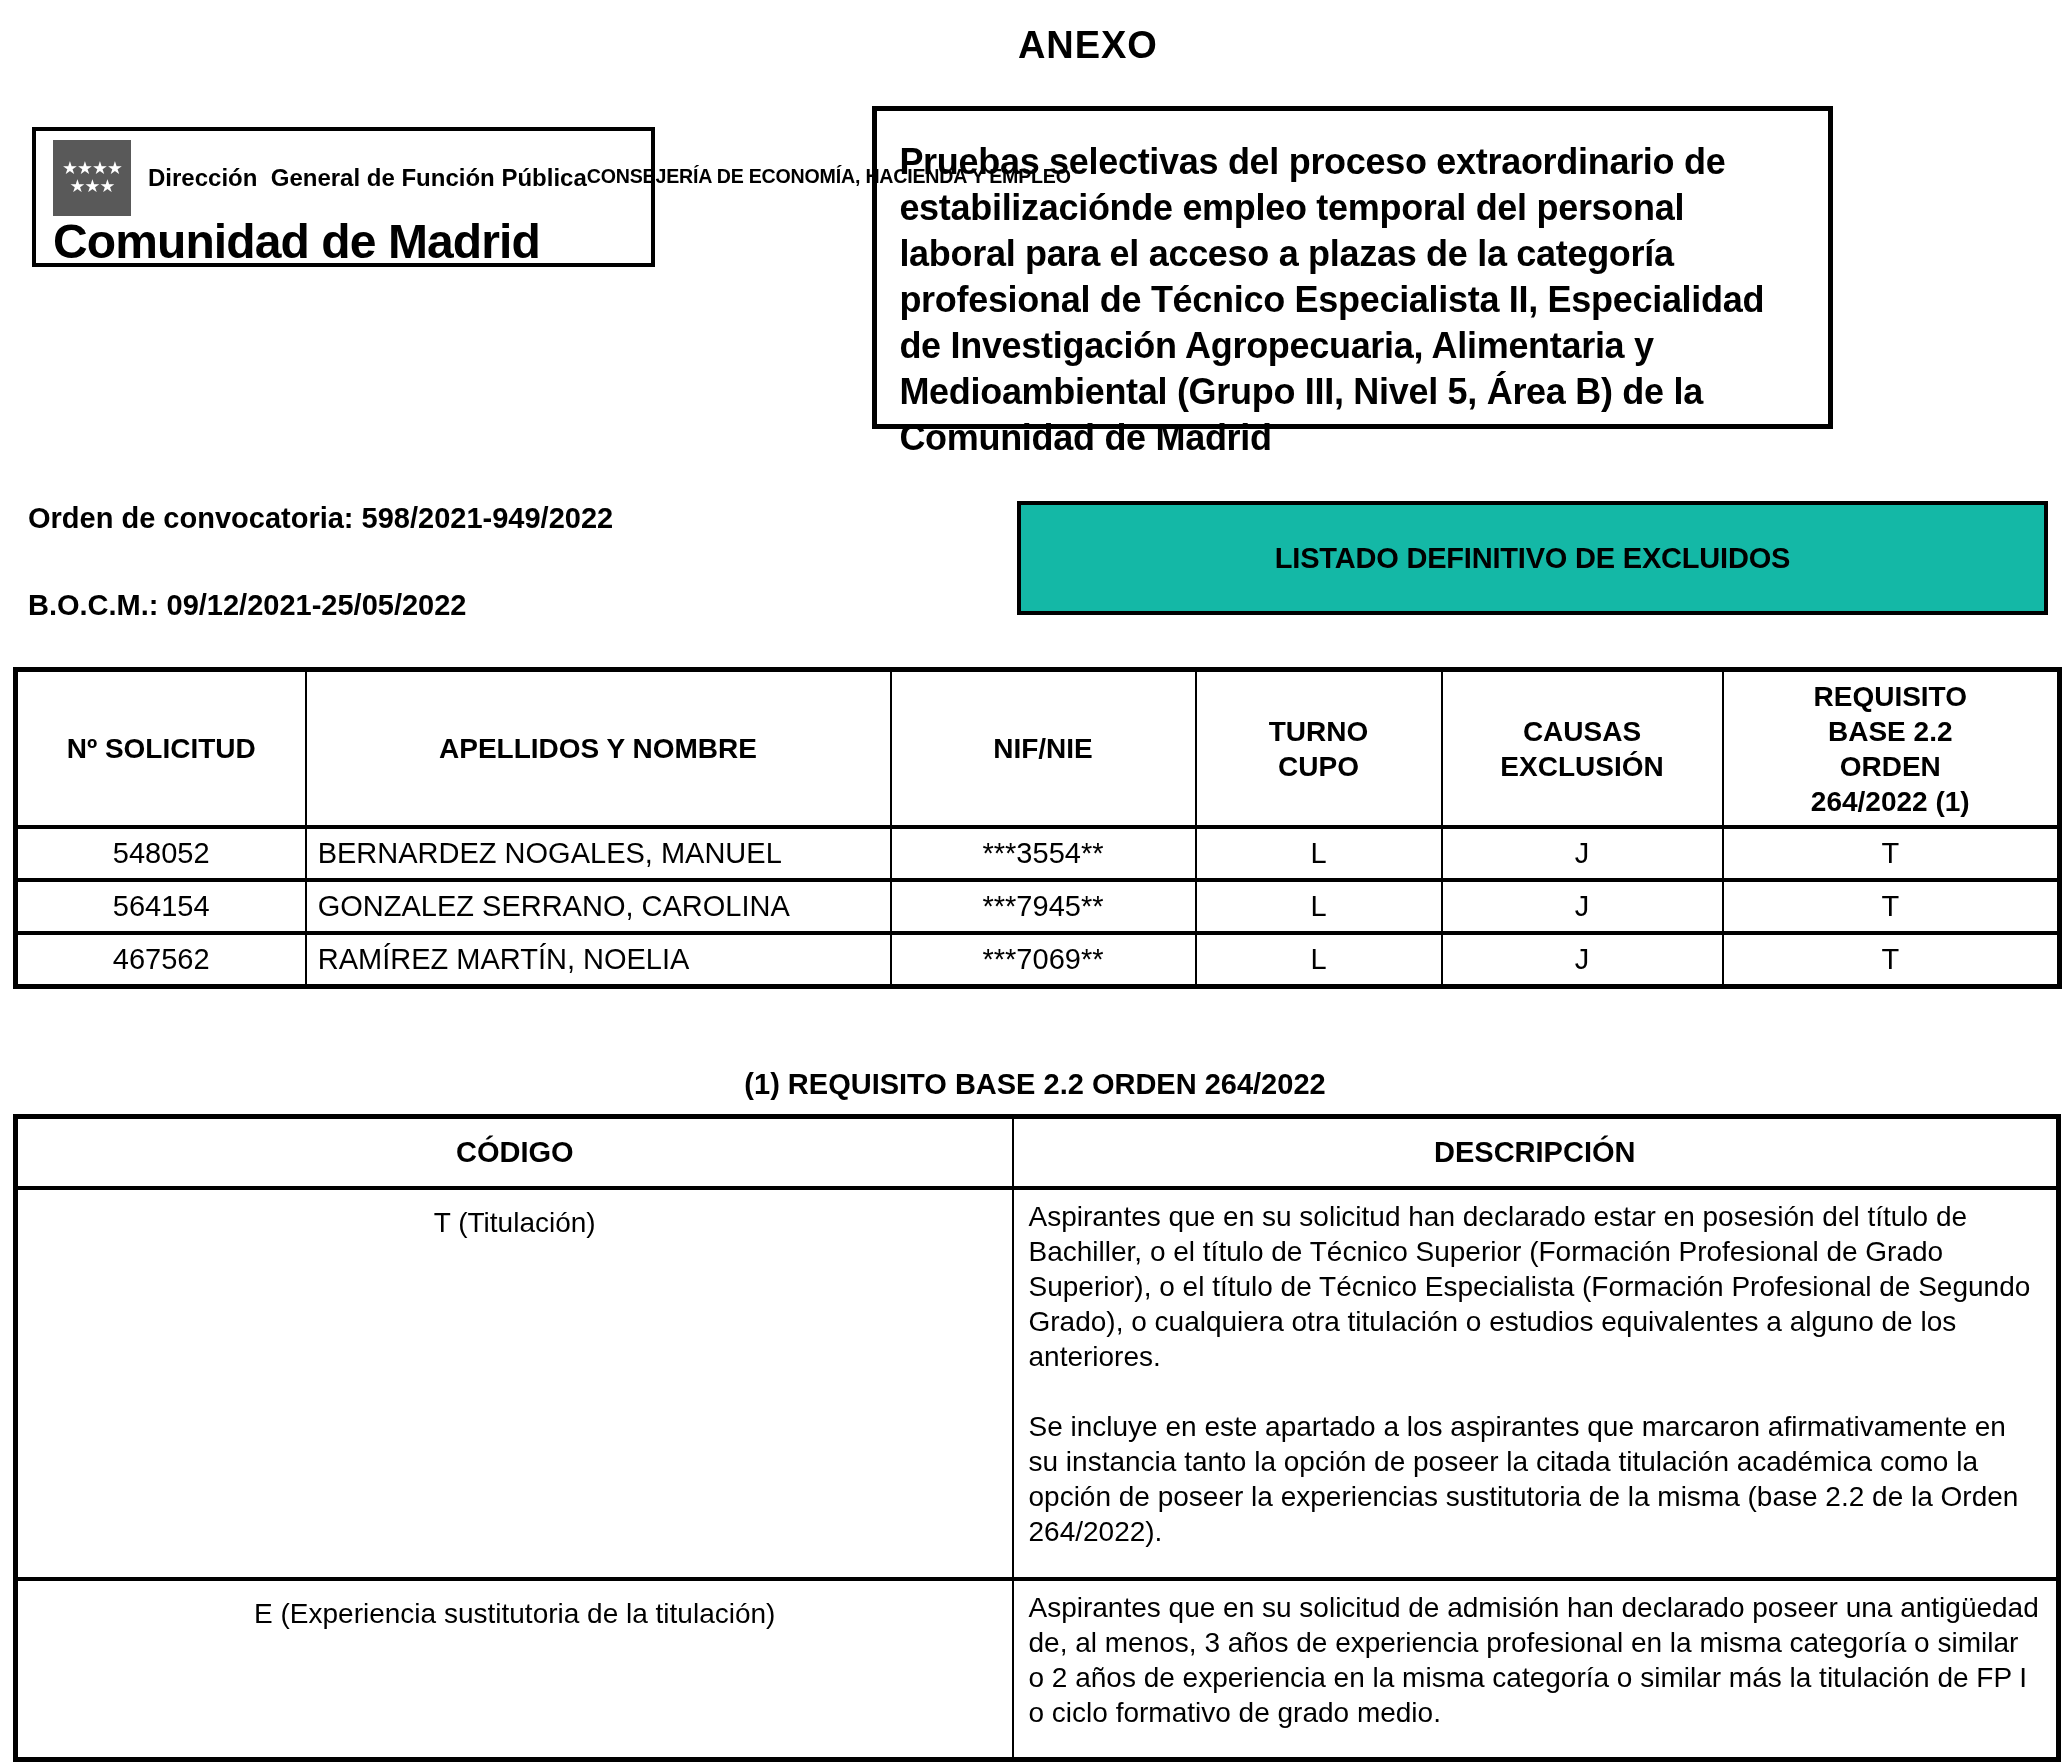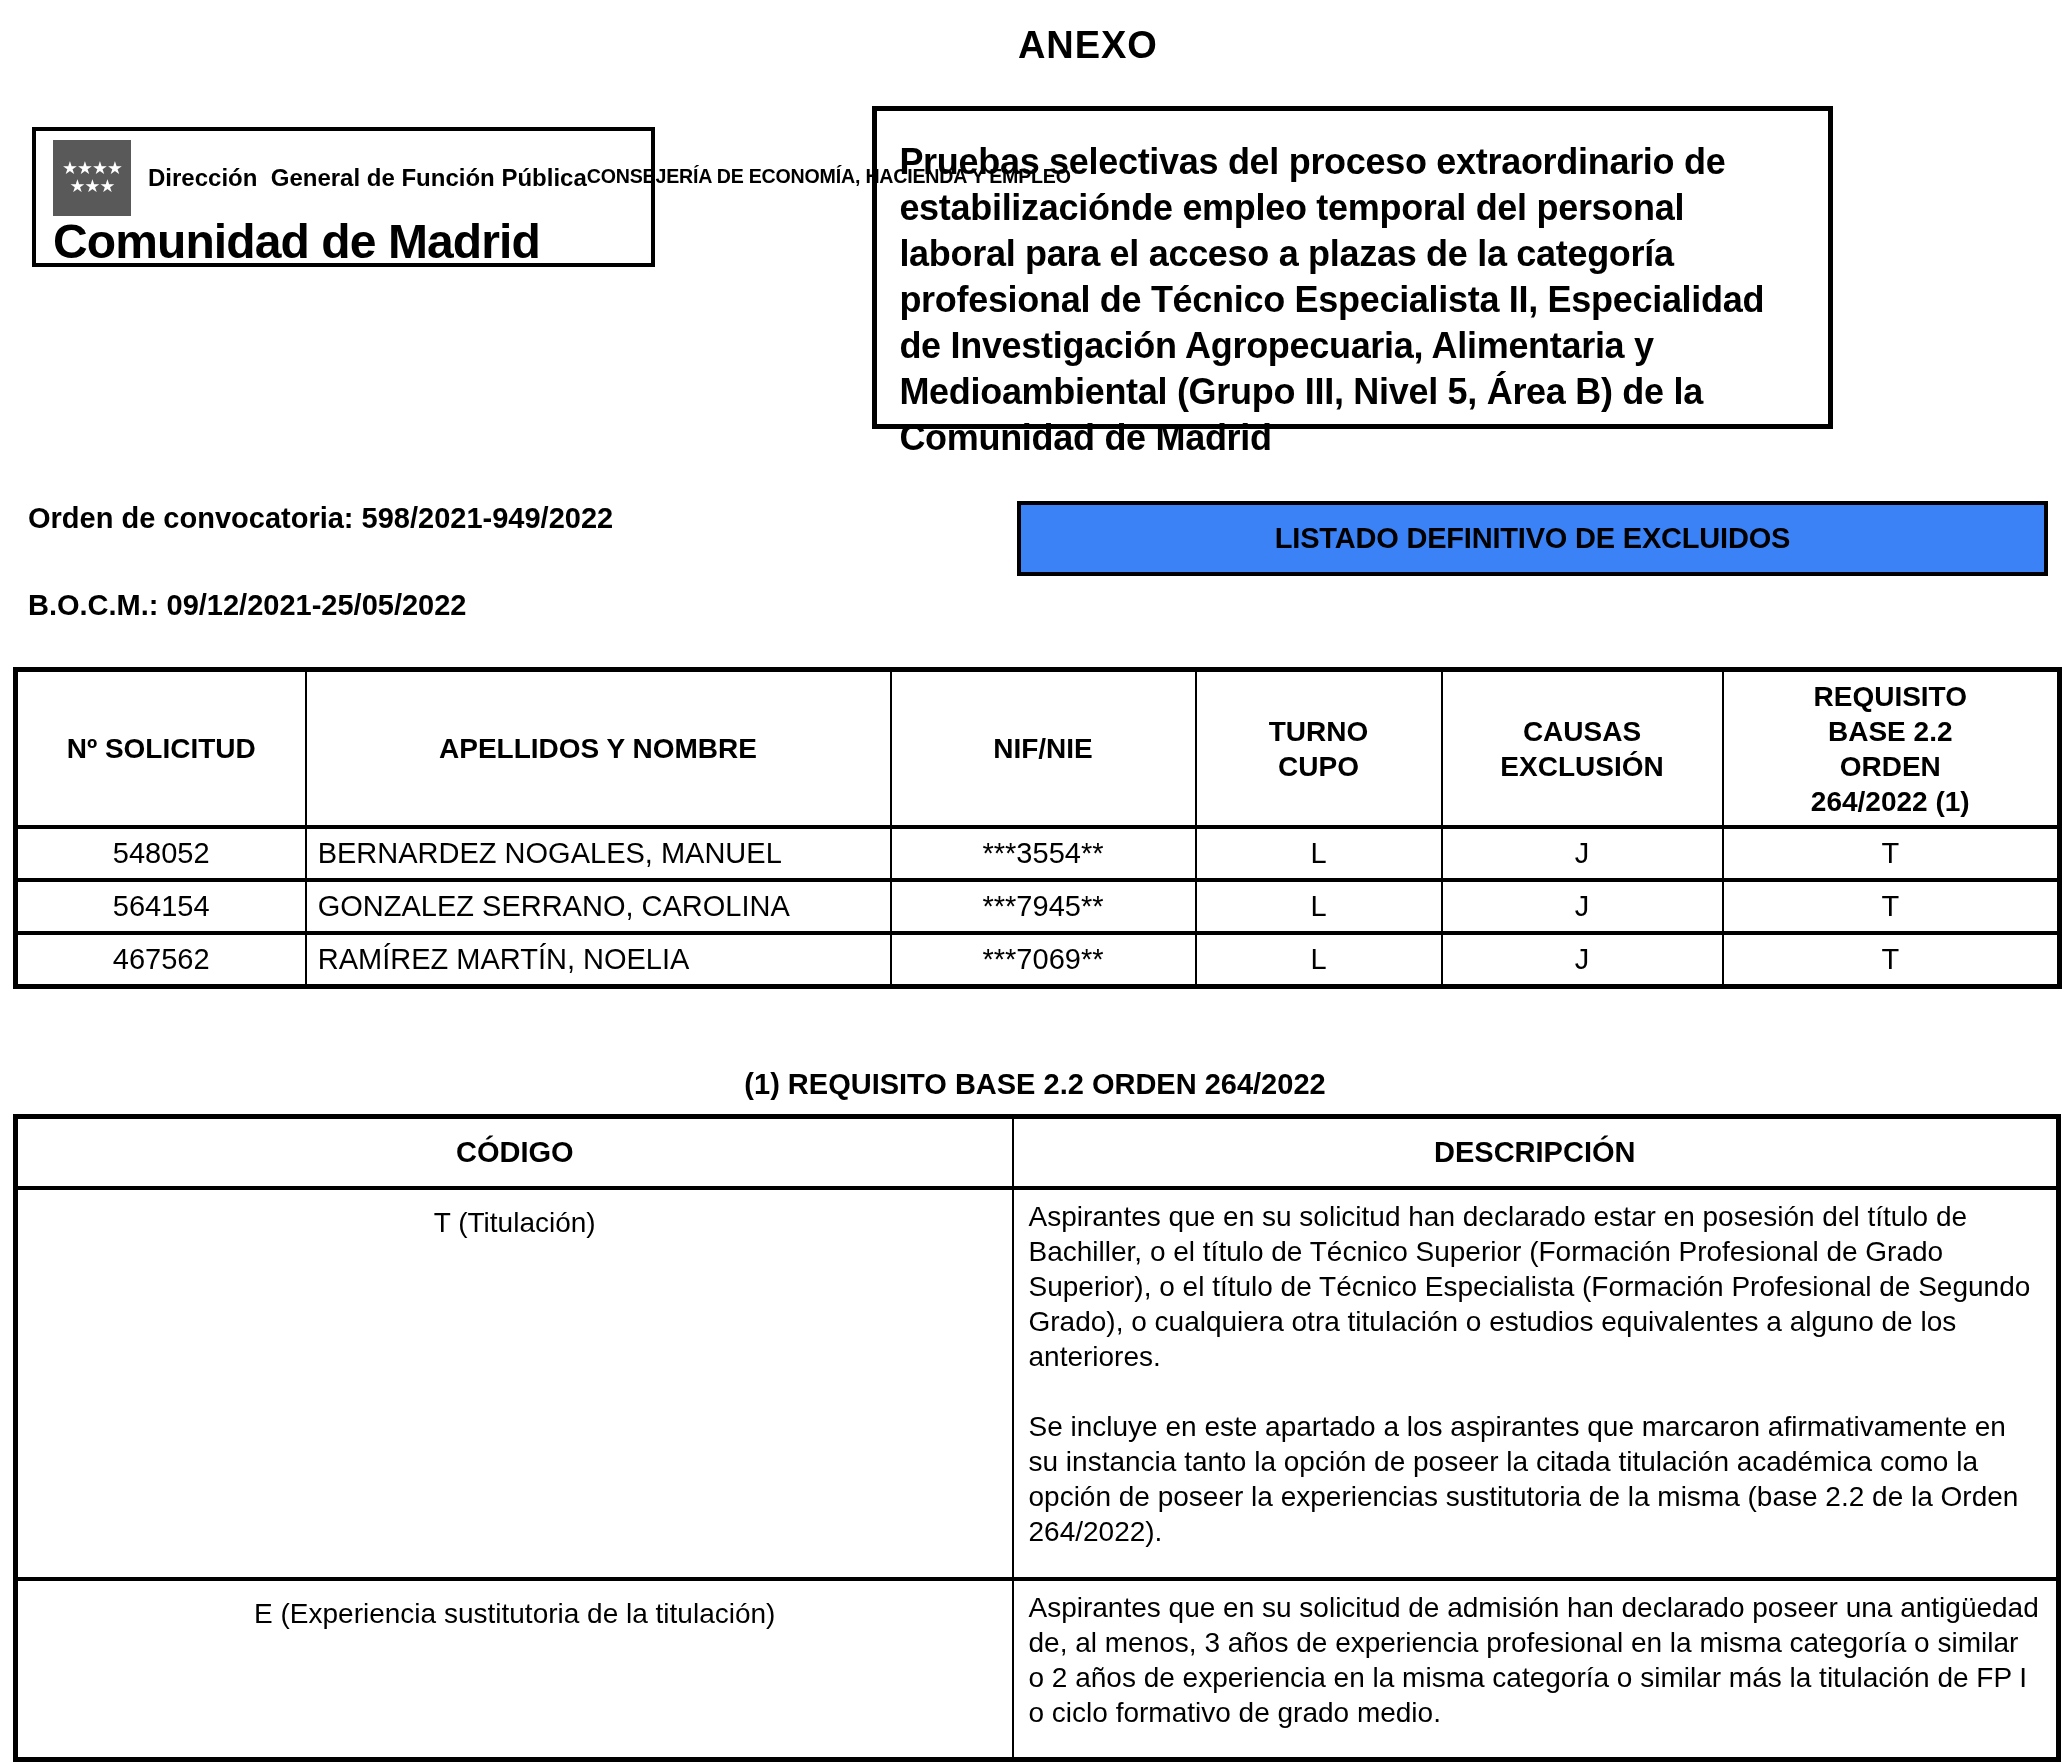--- a/index.html
+++ b/index.html
@@ -33,22 +33,22 @@
     border:5.6px solid #000;padding:28px 22.4px 0 22.4px;
     font-size:36px;font-weight:700;line-height:46px;letter-spacing:-0.3px;
   }
 
   
   .orden{position:absolute;left:28px;top:502px;font-size:29px;font-weight:700;}
   .bocm{position:absolute;left:28px;top:589px;font-size:29px;font-weight:700;}
 
   
   .listado-box{
-    position:absolute;left:1017px;top:501px;width:1031px;height:75px;box-sizing:border-box;
-    border:4.7px solid #000;background:#3b82f6;
+    position:absolute;left:1017px;top:501px;width:1031px;height:114px;box-sizing:border-box;
+    border:4.7px solid #000;background:#14b8a6;
     display:flex;align-items:center;justify-content:center;
     font-size:29px;font-weight:700;letter-spacing:-0.2px;
   }
 
   
   table{border-collapse:collapse;table-layout:fixed;background:#fff;}
   .tbl1{position:absolute;left:13px;top:667px;width:2043px;border:5.6px solid #000;}
   .tbl1 th,.tbl1 td{
     border:4.7px solid #000;border-left-width:2.8px;border-right-width:2.8px;
     text-align:center;vertical-align:middle;overflow:hidden;

